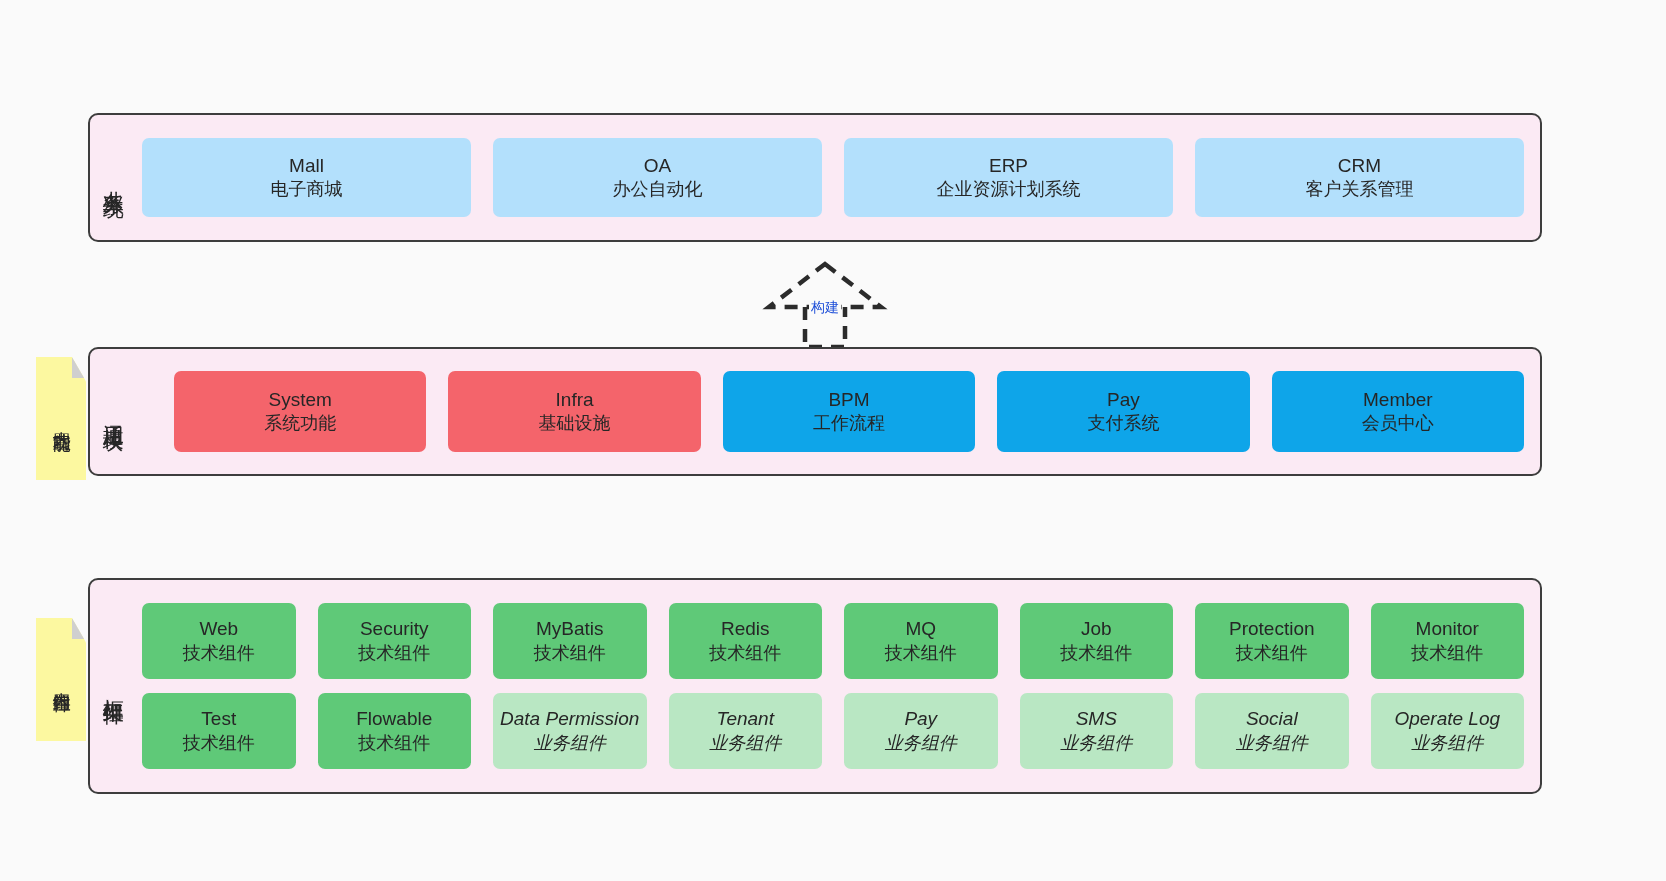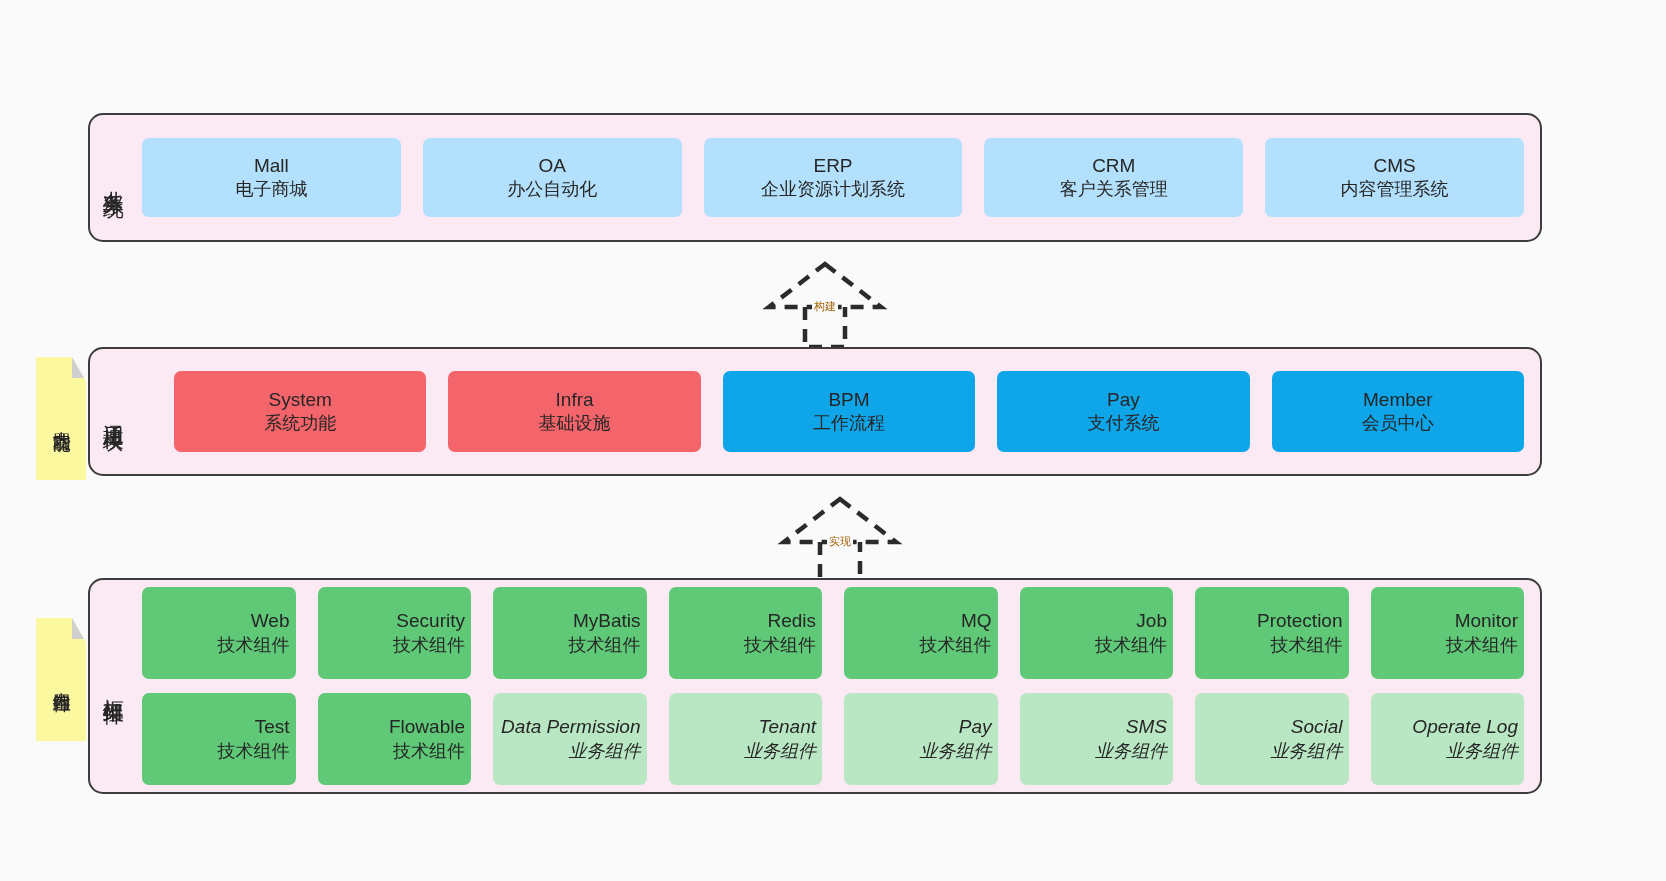--- a/index.html
+++ b/index.html
@@ -15,21 +15,21 @@
     width: 1666px;
     height: 881px;
     background: #fafafa;
   }
 
   
   .layer {
     position: absolute;
     background: #fbeaf4;
     border: 2px solid #3d3d3d;
-    border-radius: 15px;
+    border-radius: 10px;
     display: flex;
     align-items: stretch;
   }
   .layer-title {
     flex: 0 0 auto;
     width: 38px;
     display: flex;
     align-items: center;
     justify-content: center;
     padding-left: 8px;
@@ -72,21 +72,21 @@
 
   .card.blue   { background: #b3e0fc; }
   .card.red    { background: #f4646b; }
   .card.pink   { background: #0ea5e9; }
   .card.green  { background: #5fc978; }
   .card.mint   { background: #b9e7c3; font-style: italic; }
 
   
   .h-biz  { height: 79px; }
   .h-mod  { height: 81px; }
-  .h-comp { height: 92px; align-items: flex-end; }
+  .h-comp { height: 76px; }
 
   
   .note {
     position: absolute;
     width: 50px;
     background: #fcf8a0;
     color: #262626;
     font-size: 18px;
     line-height: 1.2;
     letter-spacing: 1px;
@@ -113,22 +113,22 @@
     position: absolute;
     width: 160px;
     height: 95px;
   }
   .arrow svg { display: block; width: 160px; height: 95px; overflow: visible; }
   .arrow .alabel {
     position: absolute;
     left: 50%;
     top: 44px;
     transform: translateX(-50%);
-    font-size: 11px;
-    color: #a16207;
+    font-size: 14px;
+    color: #1d4ed8;
     background: #fafafa;
     padding: 0 2px;
     white-space: nowrap;
     font-family: Liberation Serif, serif;
   }
 </style>
 </head>
 <body>
 
 <div id="stage">
@@ -145,24 +145,20 @@
           <span class="en">OA</span>
           <span class="cn">办公自动化</span>
         </div>
         <div class="card blue h-biz">
           <span class="en">ERP</span>
           <span class="cn">企业资源计划系统</span>
         </div>
         <div class="card blue h-biz">
           <span class="en">CRM</span>
           <span class="cn">客户关系管理</span>
-        </div>
-        <div class="card blue h-biz">
-          <span class="en">CMS</span>
-          <span class="cn">内容管理系统</span>
         </div>
       </div>
     </div>
   </div>
 
   <div class="arrow" style="left:745px; top:255px;">
     <svg viewBox="0 0 160 95">
       <path d="M80 9 L136 52 L24 52 Z" fill="#fafafa" stroke="#2b2b2b" stroke-width="4.5" stroke-dasharray="13,9" stroke-linejoin="miter"></path>
       <path d="M60 52 L60 92 L100 92 L100 52" fill="none" stroke="#2b2b2b" stroke-width="4.5" stroke-dasharray="13,9"></path>
     </svg>
@@ -195,27 +191,20 @@
           <span class="cn">支付系统</span>
         </div>
         <div class="card pink h-mod">
           <span class="en">Member</span>
           <span class="cn">会员中心</span>
         </div>
       </div>
     </div>
   </div>
 
-  <div class="arrow" style="left:760px; top:490px;">
-    <svg viewBox="0 0 160 95">
-      <path d="M80 9 L136 52 L24 52 Z" fill="#fafafa" stroke="#2b2b2b" stroke-width="4.5" stroke-dasharray="13,9" stroke-linejoin="miter"></path>
-      <path d="M60 52 L60 92 L100 92 L100 52" fill="none" stroke="#2b2b2b" stroke-width="4.5" stroke-dasharray="13,9"></path>
-    </svg>
-    <span class="alabel">实现</span>
-  </div>
 
   <div class="note" style="left:36px; top:618px; height:123px;">
     <span class="fold"></span>
     <span>内置组件</span>
   </div>
 
   <div class="layer" id="layer-framework" style="left:88px; top:578px; width:1454px; height:216px;">
     <div class="layer-title">框架组件</div>
     <div class="layer-body">
 

